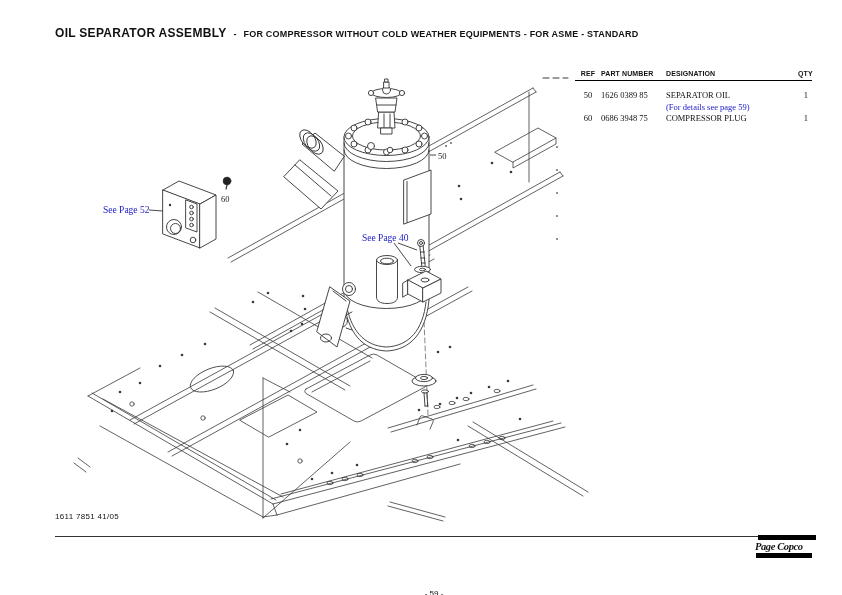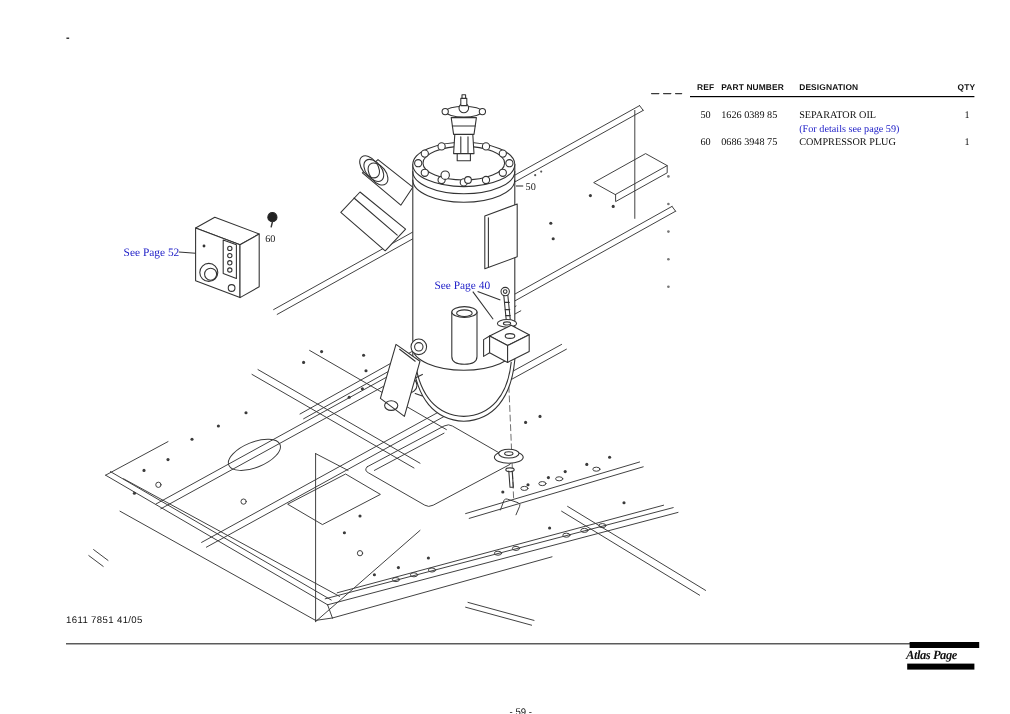--- a/index.html
+++ b/index.html
@@ -299,21 +299,23 @@
 
       <path d="M149,210 L163,211" stroke="#333" stroke-width="0.9"></path>
       <text class="svg-ref" x="103" y="213">See Page 52</text>
 
       <path d="M398,243 L417,250 M394,243 L411,266" stroke="#333" stroke-width="0.9" fill="none"></path>
       <text class="svg-ref" x="362" y="241">See Page 40</text>
     </g>
   </svg>
 
   <div class="title-row">
+    <span class="title-main">OIL SEPARATOR ASSEMBLY</span>
     <span class="title-sep">-</span>
+    <span class="title-sub">FOR COMPRESSOR WITHOUT COLD WEATHER EQUIPMENTS - FOR ASME - STANDARD</span>
   </div>
 
   <div class="parts-table">
     <div class="pt-grid pt-head">
       <div class="c-ref">REF</div>
       <div>PART NUMBER</div>
       <div>DESIGNATION</div>
       <div class="c-qty">QTY</div>
     </div>
     <div class="pt-grid pt-body">
@@ -333,17 +335,17 @@
       <div>COMPRESSOR PLUG</div>
       <div class="c-qty">1</div>
     </div>
   </div>
 
   <div class="footer-rule"></div>
   <div class="doc-number">1611 7851 41/05</div>
   <div class="page-number">- 59 -</div>
   <div class="logo">
     <div class="bar-top"></div>
-    <div class="logo-text">Atlas Page</div>
+    <div class="logo-text">Page Copco</div>
     <div class="bar-bottom"></div>
   </div>
 
 </div>
 
 </body></html>

